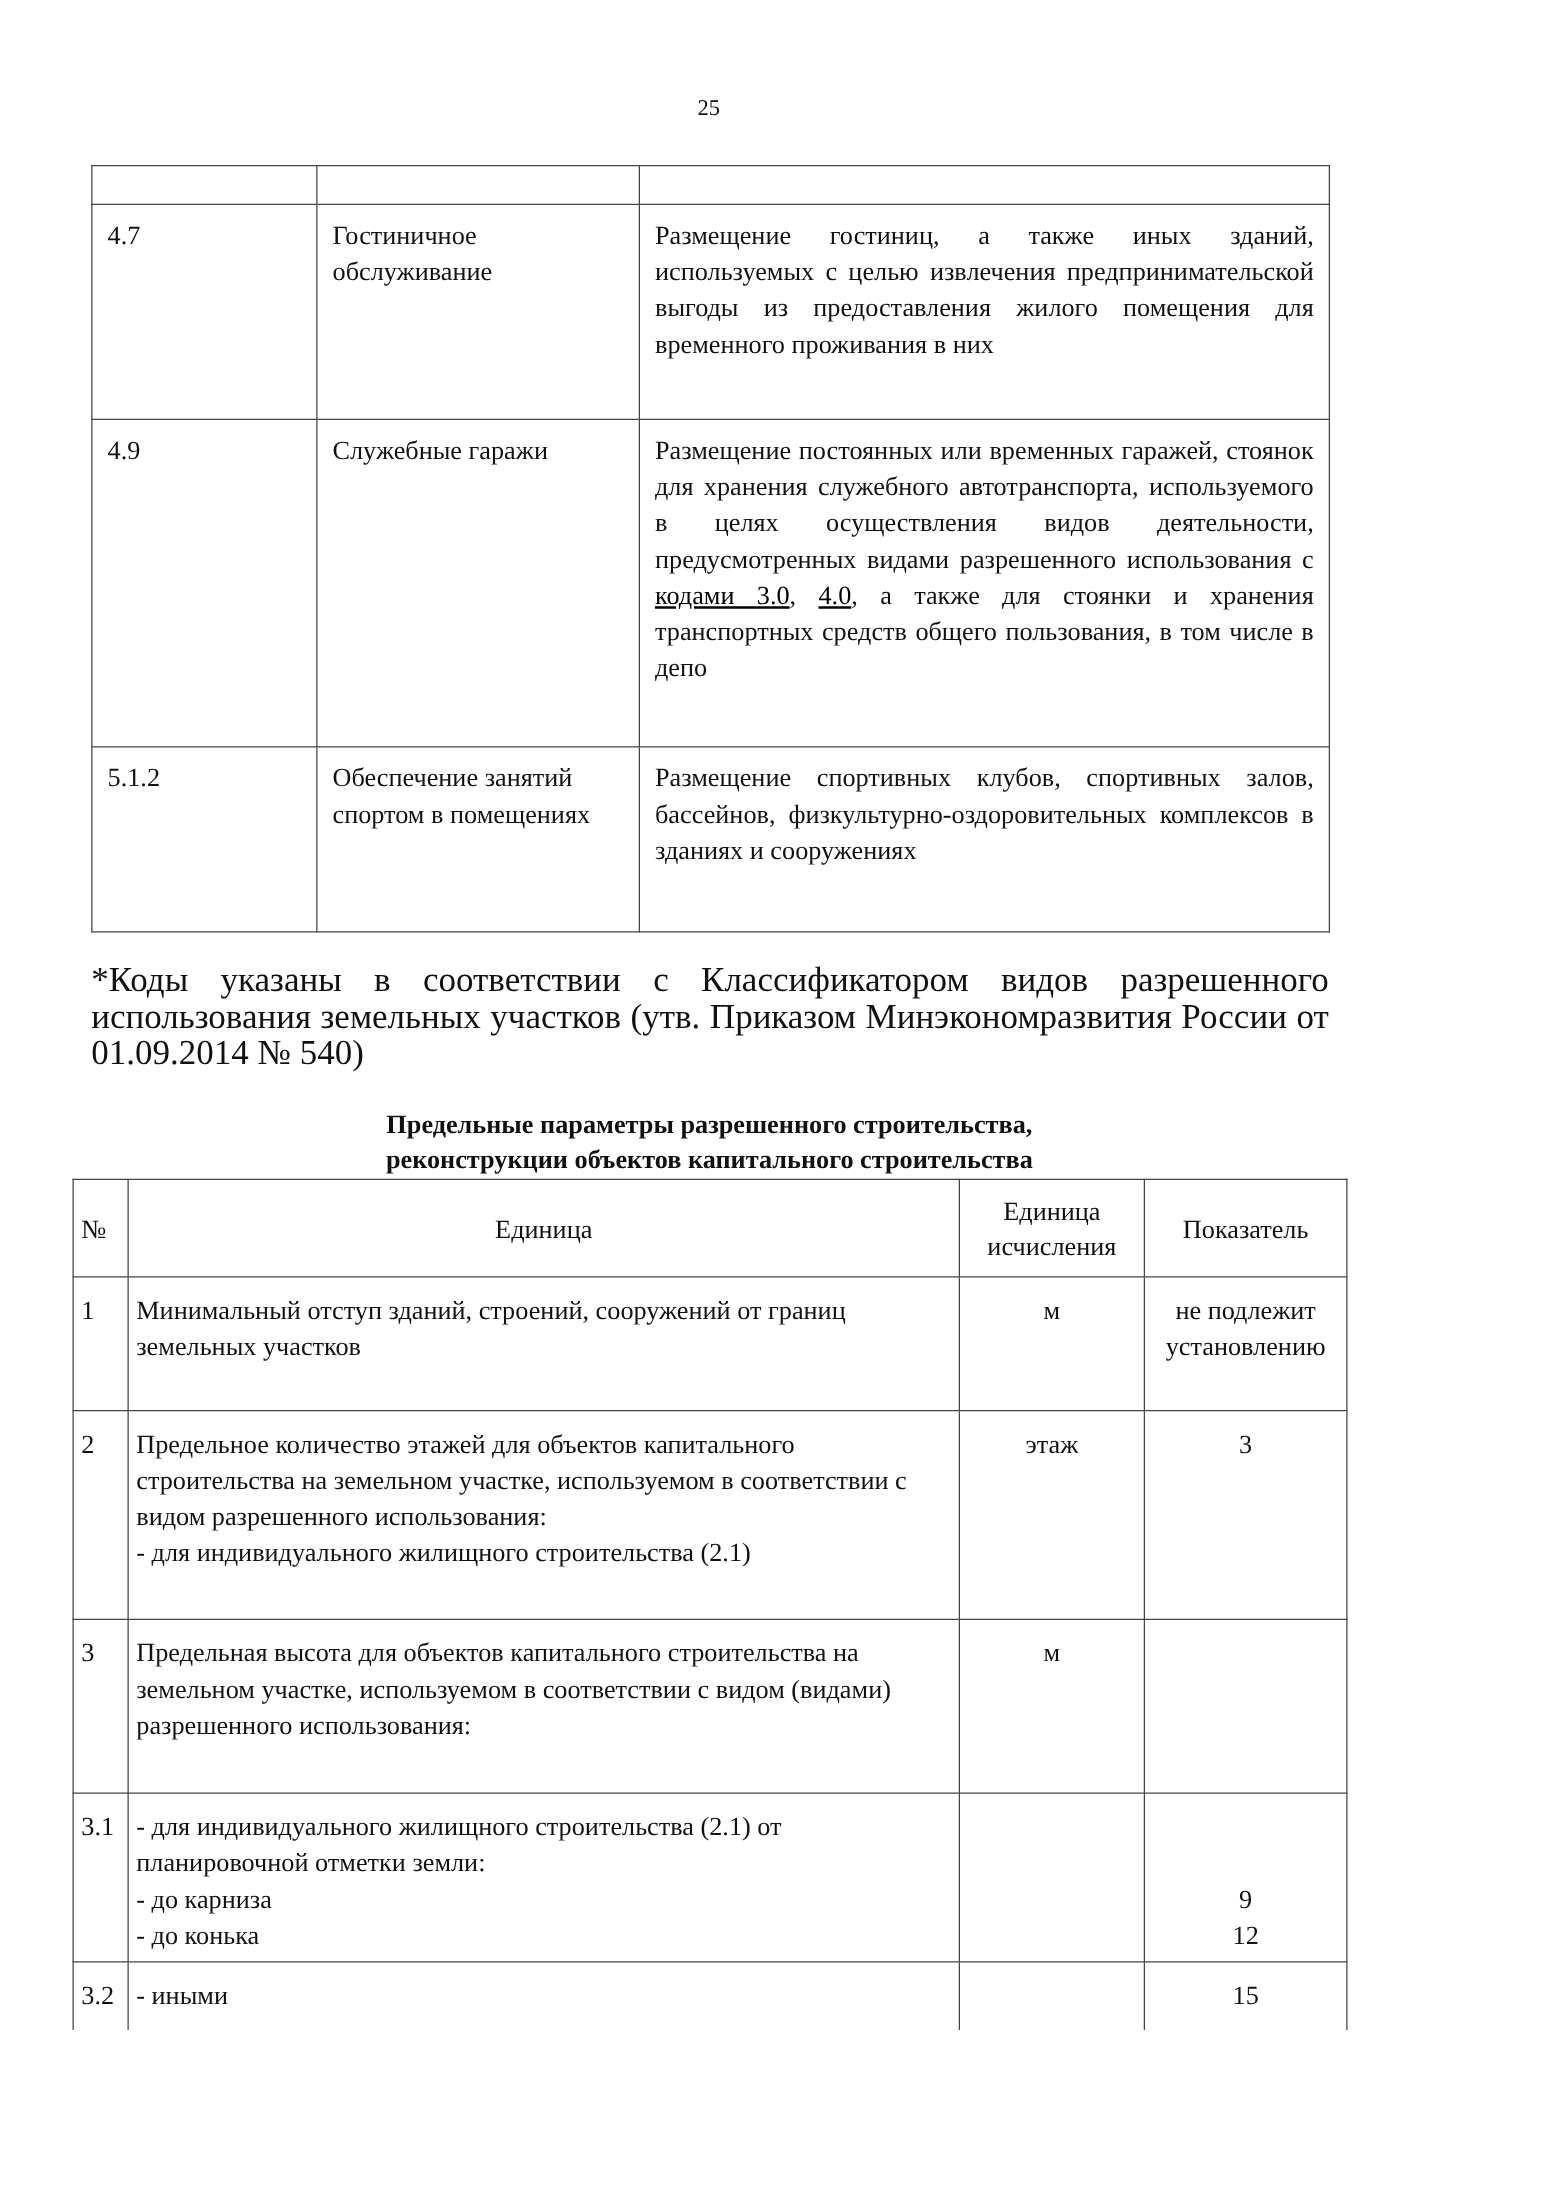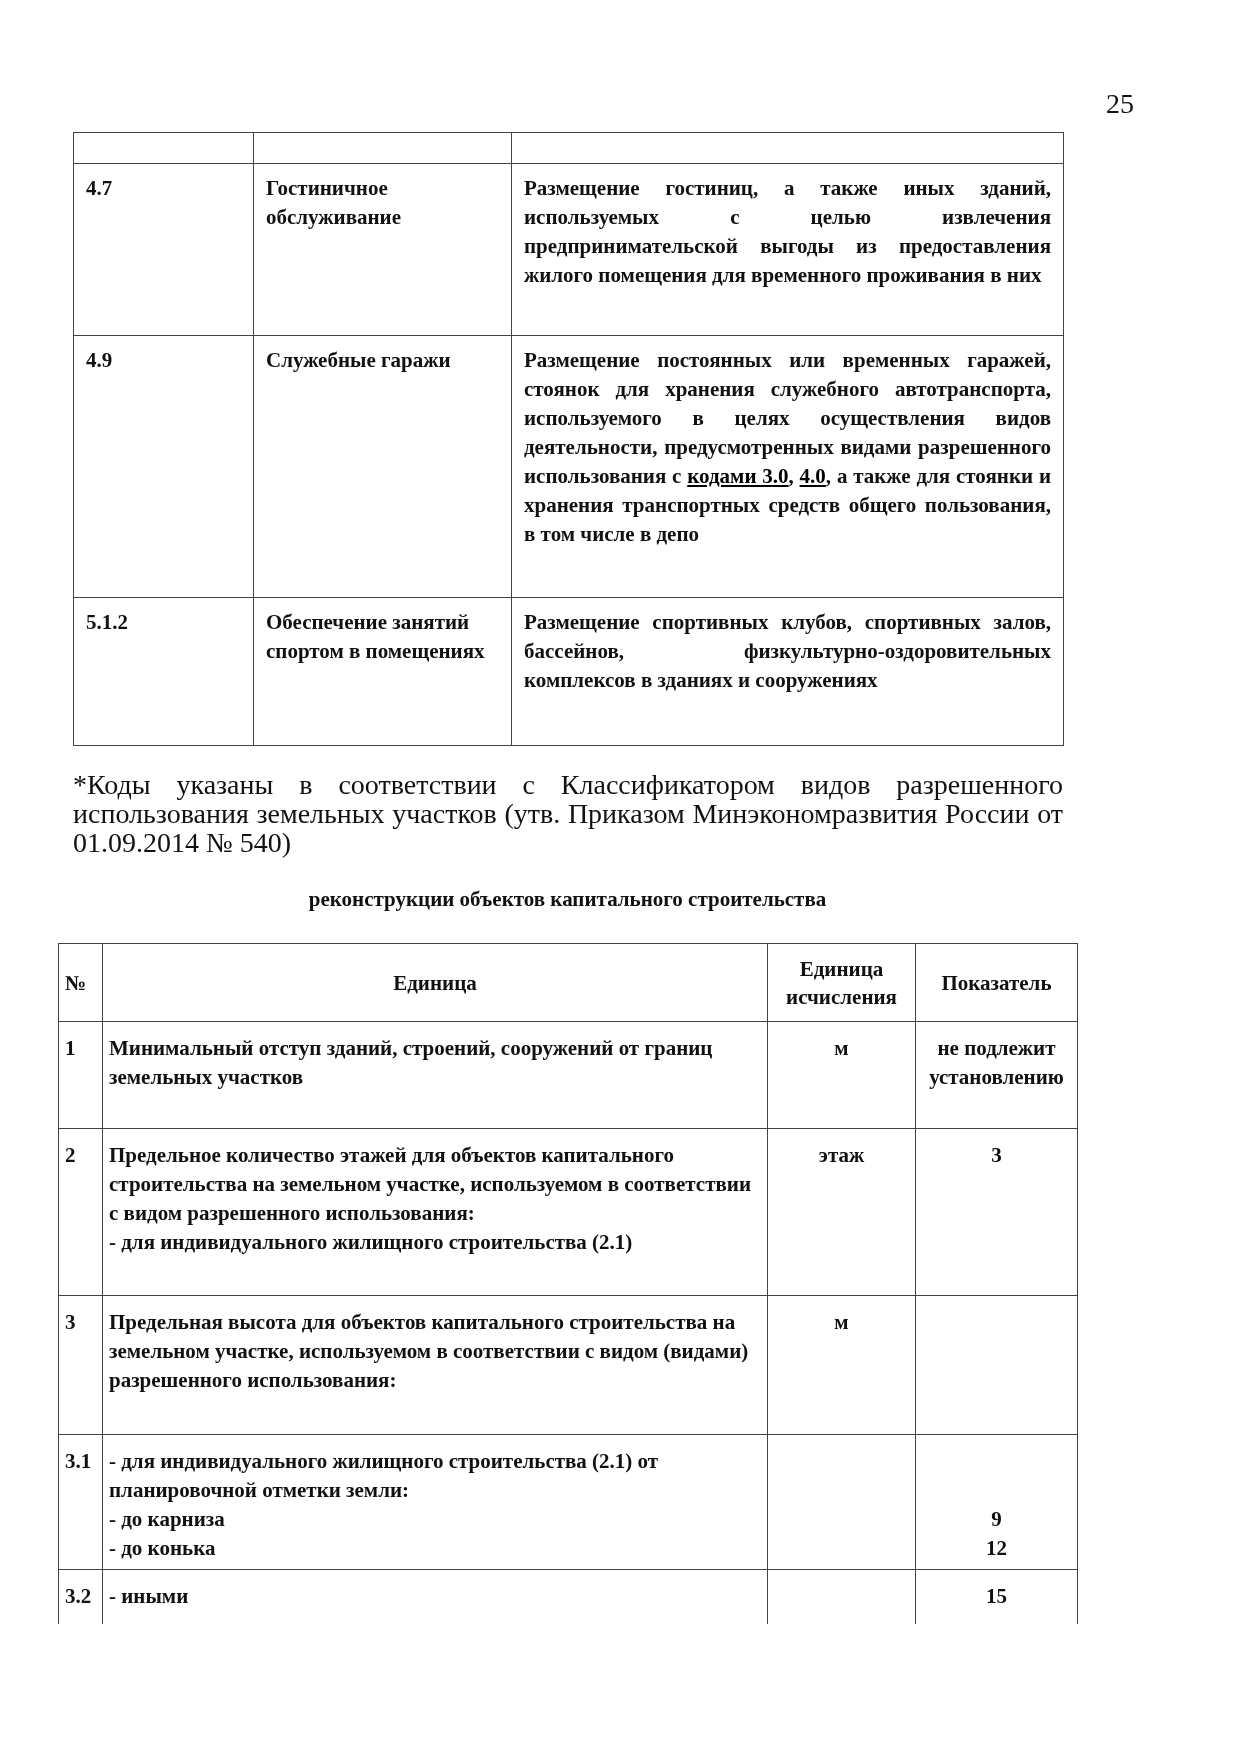--- a/index.html
+++ b/index.html
@@ -2,25 +2,25 @@
 <html><head>
 <meta charset="utf-8">
 <style>
   html, body { margin: 0; padding: 0; background: #ffffff; }
   body {
     width: 1240px; height: 1754px; position: relative; overflow: hidden;
     font-family: "Liberation Serif", "DejaVu Serif", serif;
     color: #111111; font-size: 21px;
   }
   .page-number {
-    position: absolute; top: 88px; left: 0; width: 1134px; text-align: right;
-    font-size: 28px;
+    position: absolute; top: 76px; left: 0; width: 1134px; text-align: center;
+    font-size: 18px;
   }
   table { border-collapse: collapse; position: absolute; table-layout: fixed; }
-  td, th { border: 1.5px solid #444; vertical-align: top; font-weight: bold; }
+  td, th { border: 1.5px solid #444; vertical-align: top; font-weight: normal; }
 
   
   #t1 { left: 73px; top: 132px; width: 990px; }
   #t1 col.c1 { width: 180px; }
   #t1 col.c2 { width: 258px; }
   #t1 col.c3 { width: 552px; }
   #t1 td { padding: 10px 12px 6px 12px; line-height: 29px; }
   #t1 tr.blank td { height: 30px; padding: 0; }
   #t1 tr.r1 td { height: 155px; }
   #t1 tr.r2 td { height: 245px; }
@@ -87,20 +87,21 @@
     <td>5.1.2</td>
     <td>Обеспечение занятий спортом в помещениях</td>
     <td class="justify">Размещение спортивных клубов, спортивных залов, бассейнов, физкультурно-оздоровительных комплексов в зданиях и сооружениях</td>
   </tr>
 </tbody>
   </table>
 
 <div class="footnote">*Коды указаны в соответствии с Классификатором видов разрешенного использования земельных участков (утв. Приказом Минэкономразвития России от 01.09.2014 № 540)</div>
 
 <div class="section-title">
+  <div>Предельные параметры разрешенного строительства,</div>
   <div>реконструкции объектов капитального строительства</div>
 </div>
 
 <table id="t2">
   <colgroup>
       <col class="n">
       <col class="p">
       <col class="u">
       <col class="v">
     </colgroup>

